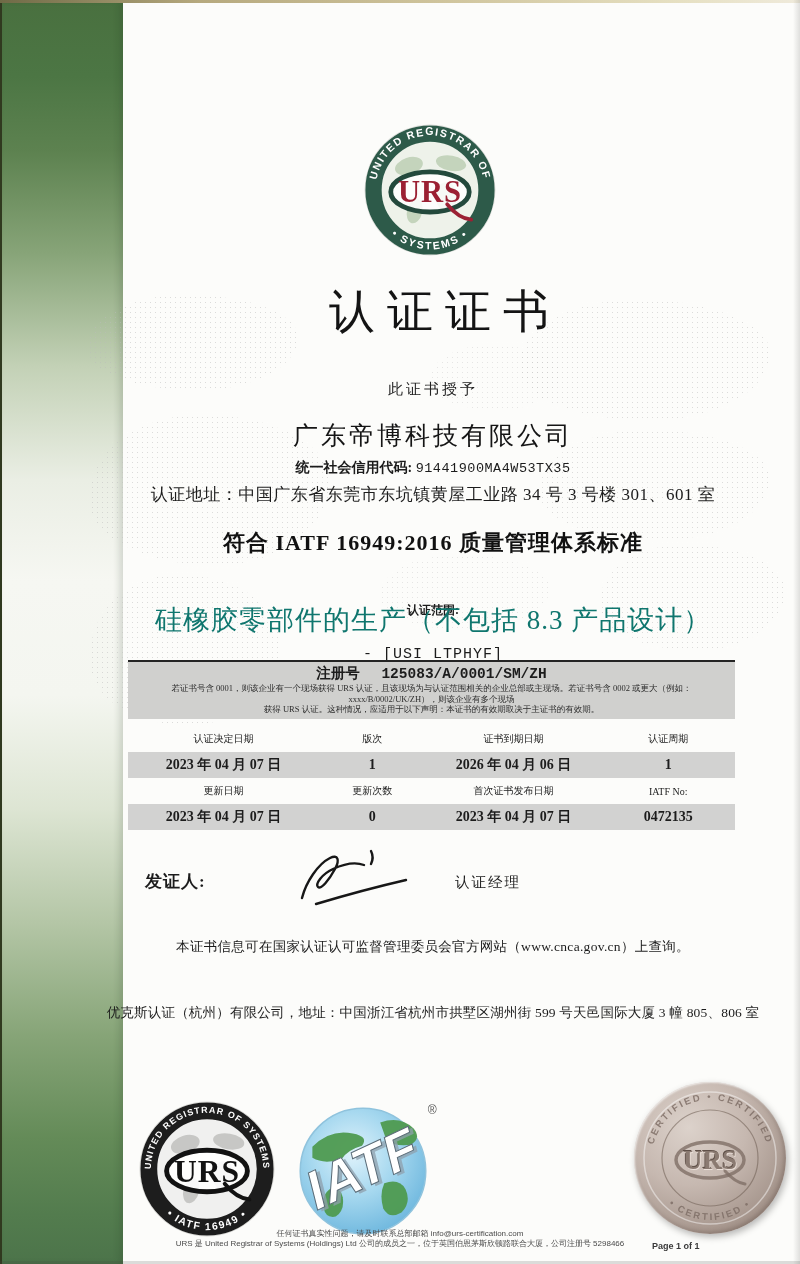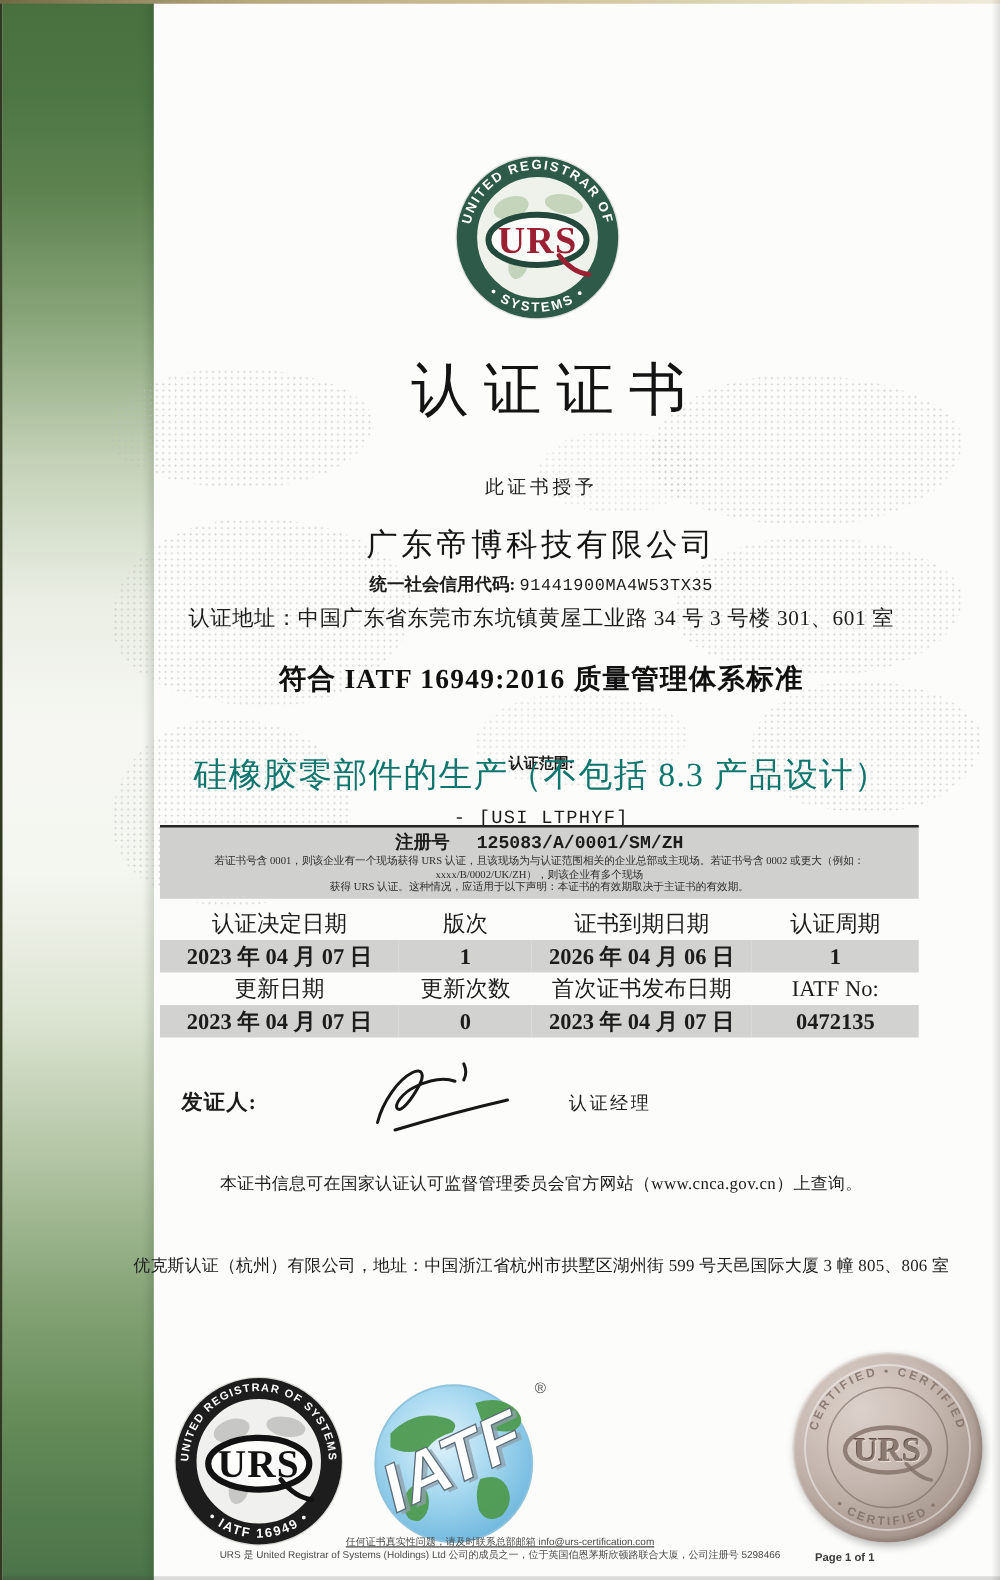--- a/index.html
+++ b/index.html
@@ -40,41 +40,41 @@
   .scope-code{top:646px;font-size:15px;font-family:"Liberation Mono","DejaVu Sans Mono",monospace;letter-spacing:1px;}
 
   .reg-band{position:absolute;left:128px;top:660px;width:607px;background:#d0d0ce;
     border-top:2px solid #242424;padding:2px 4px 4px;box-sizing:border-box;text-align:center;}
   .reg-line{font-size:14.5px;font-weight:700;}
   .reg-line .num{font-family:"Liberation Mono","DejaVu Sans Mono",monospace;margin-left:18px;}
   .reg-note{font-size:8.5px;line-height:10.5px;color:#2d2d2d;letter-spacing:0;transform-origin:center;}
 
   .cert-table{position:absolute;left:128px;top:726px;width:607px;display:grid;
     grid-template-columns:31.5fr 17.5fr 29fr 22fr;}
-  .cell{height:26px;display:flex;align-items:center;justify-content:center;font-size:18px;}
-  .cell.data{background:#d2d2d1;font-weight:700;font-size:18px;}
+  .cell{height:26px;display:flex;align-items:center;justify-content:center;font-size:10px;}
+  .cell.data{background:#d2d2d1;font-weight:700;font-size:14px;}
 
   .link-note{position:absolute;left:128px;top:834px;width:607px;text-align:center;
     font-size:12.5px;font-weight:600;letter-spacing:.2px;}
 
   .issuer-label{position:absolute;left:145px;top:870px;font-size:17px;font-weight:700;letter-spacing:1px;}
   .signature{position:absolute;left:288px;top:838px;}
   .sig-role{position:absolute;left:455px;top:873px;font-size:14.5px;letter-spacing:2px;}
 
   .verify-note{top:938px;font-size:13.5px;letter-spacing:.3px;}
   .issuer-company{top:1004px;font-size:13.5px;letter-spacing:.2px;}
 
   .badge{position:absolute;}
   .seal{position:absolute;left:634px;top:1082px;width:152px;height:152px;border-radius:50%;
     background:radial-gradient(circle at 36% 30%,#dcd2cb 0%,#c6b8b0 40%,#a8988f 72%,#95847b 100%);
     box-shadow:2px 3px 7px rgba(0,0,0,.28), inset 1px 1px 2px rgba(255,255,255,.7), inset -2px -2px 4px rgba(60,40,30,.25);}
 
   .footer-line{position:absolute;left:33px;width:734px;text-align:center;color:#4a4a4a;
     font-family:"Liberation Sans","DejaVu Sans",sans-serif;}
-  .footer-1{top:1228px;font-size:8px;text-decoration:underline;}
+  .footer-1{top:1228px;font-size:8px;}
   .footer-2{top:1238px;font-size:8px;}
   .page-label{position:absolute;left:652px;top:1241px;font-size:9px;font-weight:700;
     font-family:"Liberation Sans","DejaVu Sans",sans-serif;color:#3a3a3a;}
 </style>
 </head>
 <body>
 
 <div id="page">
   <div class="green-band"></div>
   <div class="top-edge"></div>

